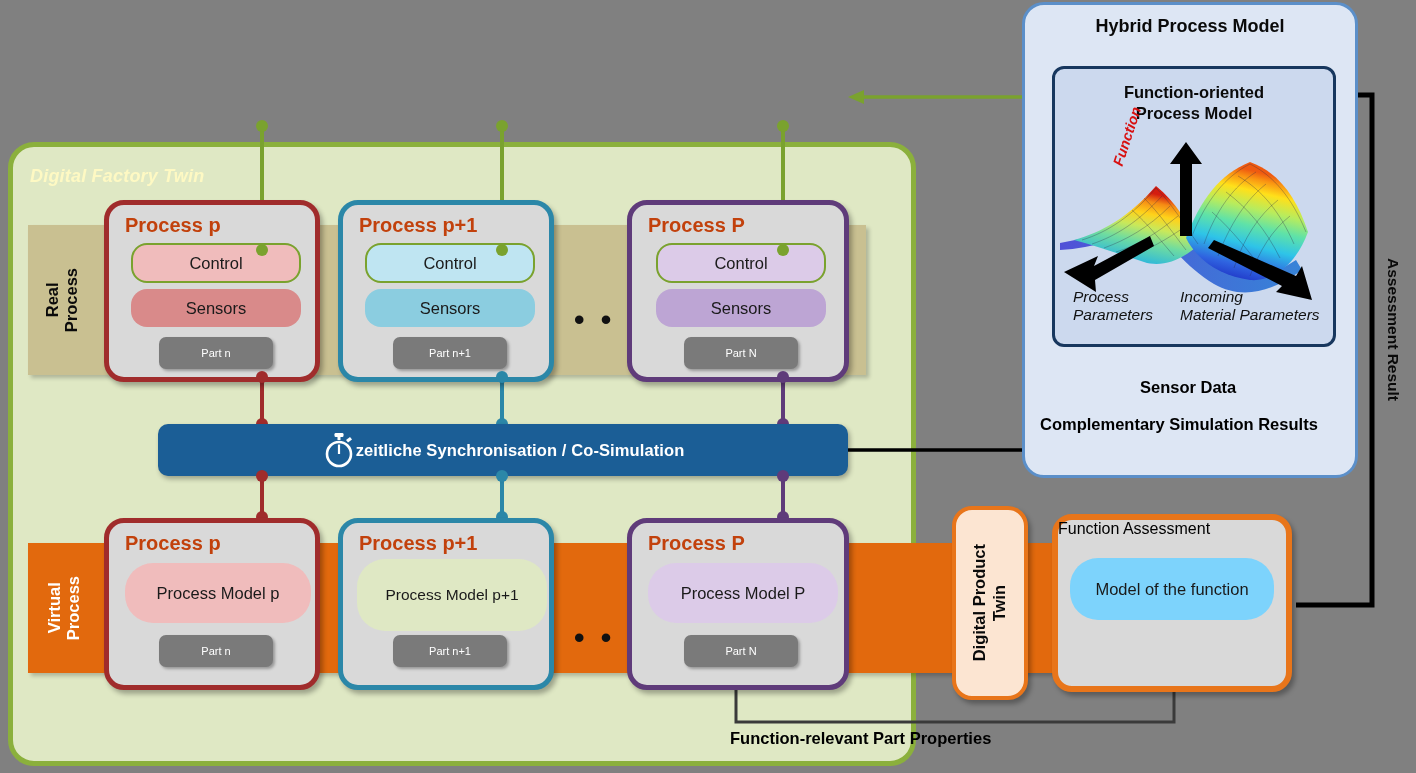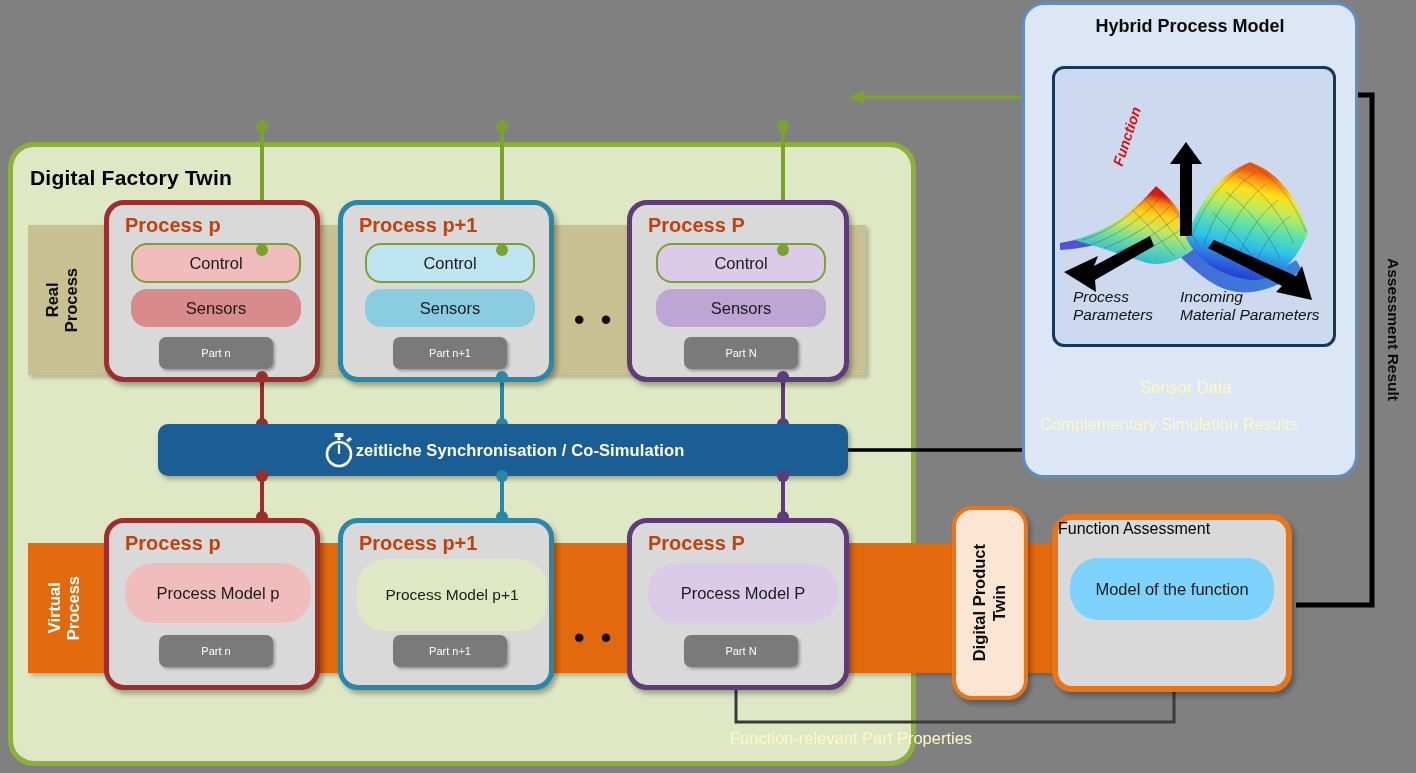--- a/index.html
+++ b/index.html
@@ -13,22 +13,23 @@
   #stage{position:absolute;left:0;top:0;width:1416px;height:773px;}
   .abs{position:absolute;}
 
   
   #dft-panel{
     left:8px;top:142px;width:908px;height:624px;
     background:#dfe8c4;border:5px solid #8bb03c;border-radius:26px;
     box-sizing:border-box;
   }
   #dft-title{
-    left:30px;top:166px;font-size:21px;font-weight:bold;color:#000000;
+    left:30px;top:166px;font-size:18px;font-weight:bold;color:#fef9c3;
     letter-spacing:.2px;
+    font-style:italic;
   }
 
   #hpm-panel{
     left:1022px;top:2px;width:336px;height:476px;
     background:#dde6f4;border:3px solid #5b8fc9;border-radius:22px;
     box-sizing:border-box;
   }
   #hpm-title{
     left:1022px;top:16px;width:336px;text-align:center;
     font-size:18px;font-weight:bold;color:#0a0a0a;
@@ -108,21 +109,21 @@
   }
   .part.dark{background:#3f3f3f;}
 
   
   .dots{position:absolute;font-size:30px;line-height:.5;letter-spacing:4px;color:#111;font-weight:bold;}
 
   
   .cdot{position:absolute;width:12px;height:12px;border-radius:50%;}
 
   
-  .lbl-bold{position:absolute;font-size:16.5px;font-weight:normal;color:#fef9c3;}
+  .lbl-bold{position:absolute;font-size:16.5px;font-weight:bold;color:#000000;}
   .ital{position:absolute;font-style:italic;font-size:15.5px;color:#111;line-height:1.15;}
 
   #assess-vert{
     left:1378px;top:180px;width:30px;height:300px;
     display:flex;align-items:center;justify-content:center;
   }
   #assess-vert .v{
     writing-mode:vertical-rl;
     font-size:15.5px;font-weight:bold;color:#0a0a0a;white-space:nowrap;
   }
@@ -290,20 +291,24 @@
 
   <div class="abs" id="fa-box">
     <div class="ptitle">Function Assessment</div>
     <div class="inner" style="left:12px;top:38px;width:204px;height:62px;background:#7dd3fc;border-radius:28px;">Model of the function</div>
   </div>
 
   <div class="abs" id="hpm-panel"></div>
   <div class="abs" id="hpm-title">Hybrid Process Model</div>
 
   <div class="abs" id="fopm-box"></div>
+  <div class="abs" id="fopm-title">
+    <span>Function-oriented</span><br>
+    <span>Process Model</span>
+  </div>
 
   <svg class="abs" style="left:1058px;top:140px;width:274px;height:200px;" viewBox="0 0 274 200">
     <defs>
       <linearGradient id="gLeft" x1="0" y1="1" x2="0.35" y2="0">
         <stop offset="0" stop-color="#3333aa"></stop>
         <stop offset="0.2" stop-color="#33bbd6"></stop>
         <stop offset="0.42" stop-color="#6fdca0"></stop>
         <stop offset="0.6" stop-color="#c9e85a"></stop>
         <stop offset="0.76" stop-color="#ffd21a"></stop>
         <stop offset="0.9" stop-color="#f58a14"></stop>

